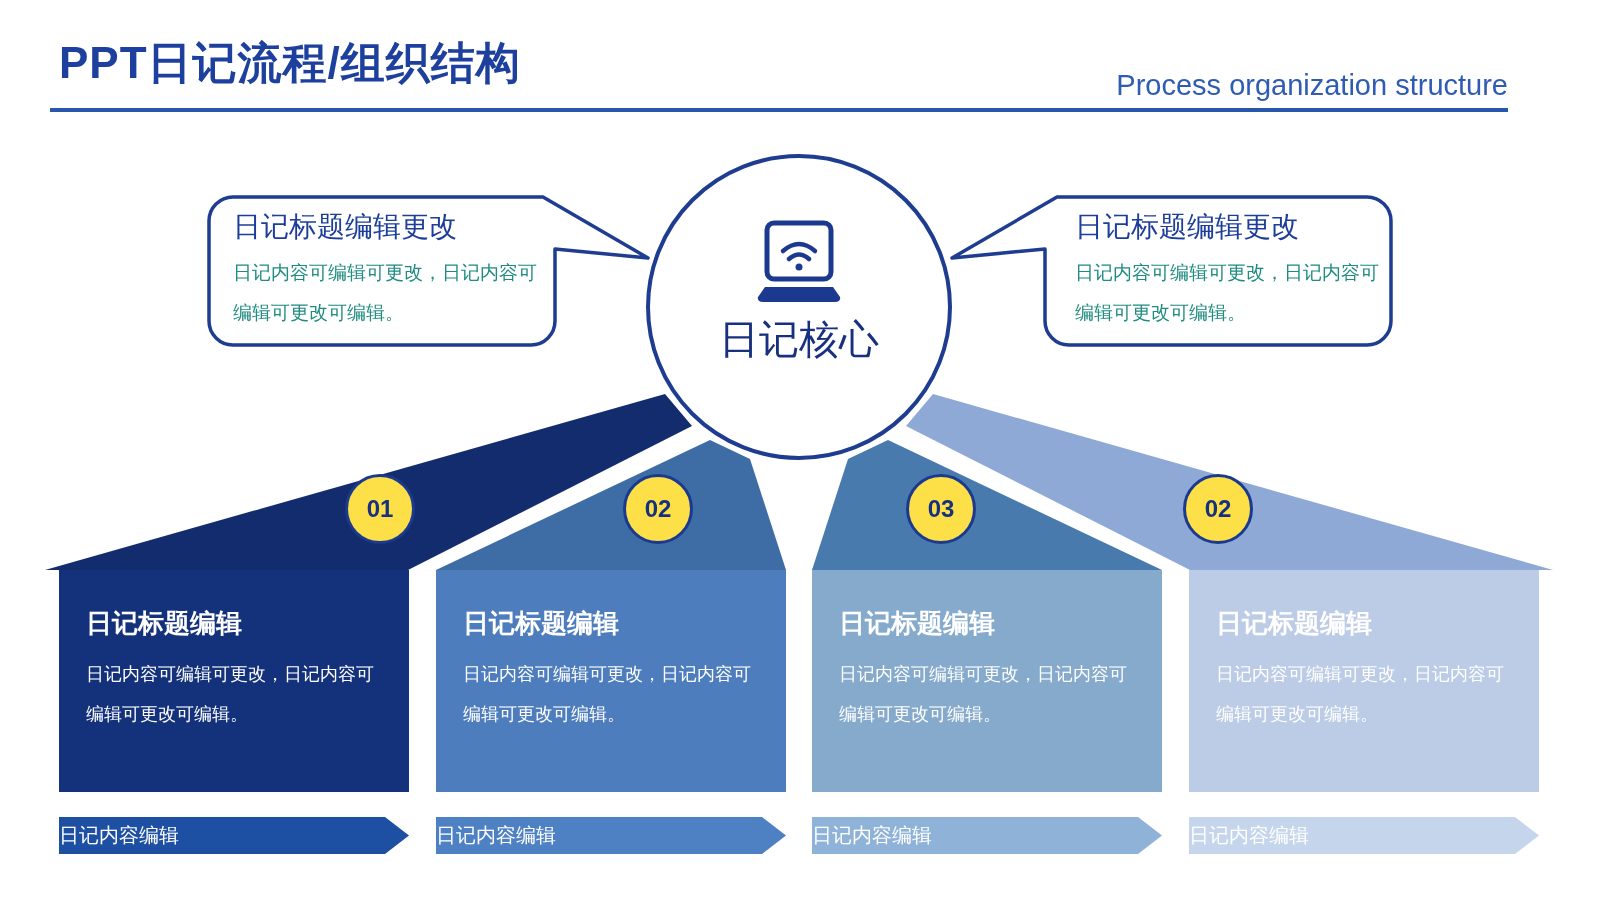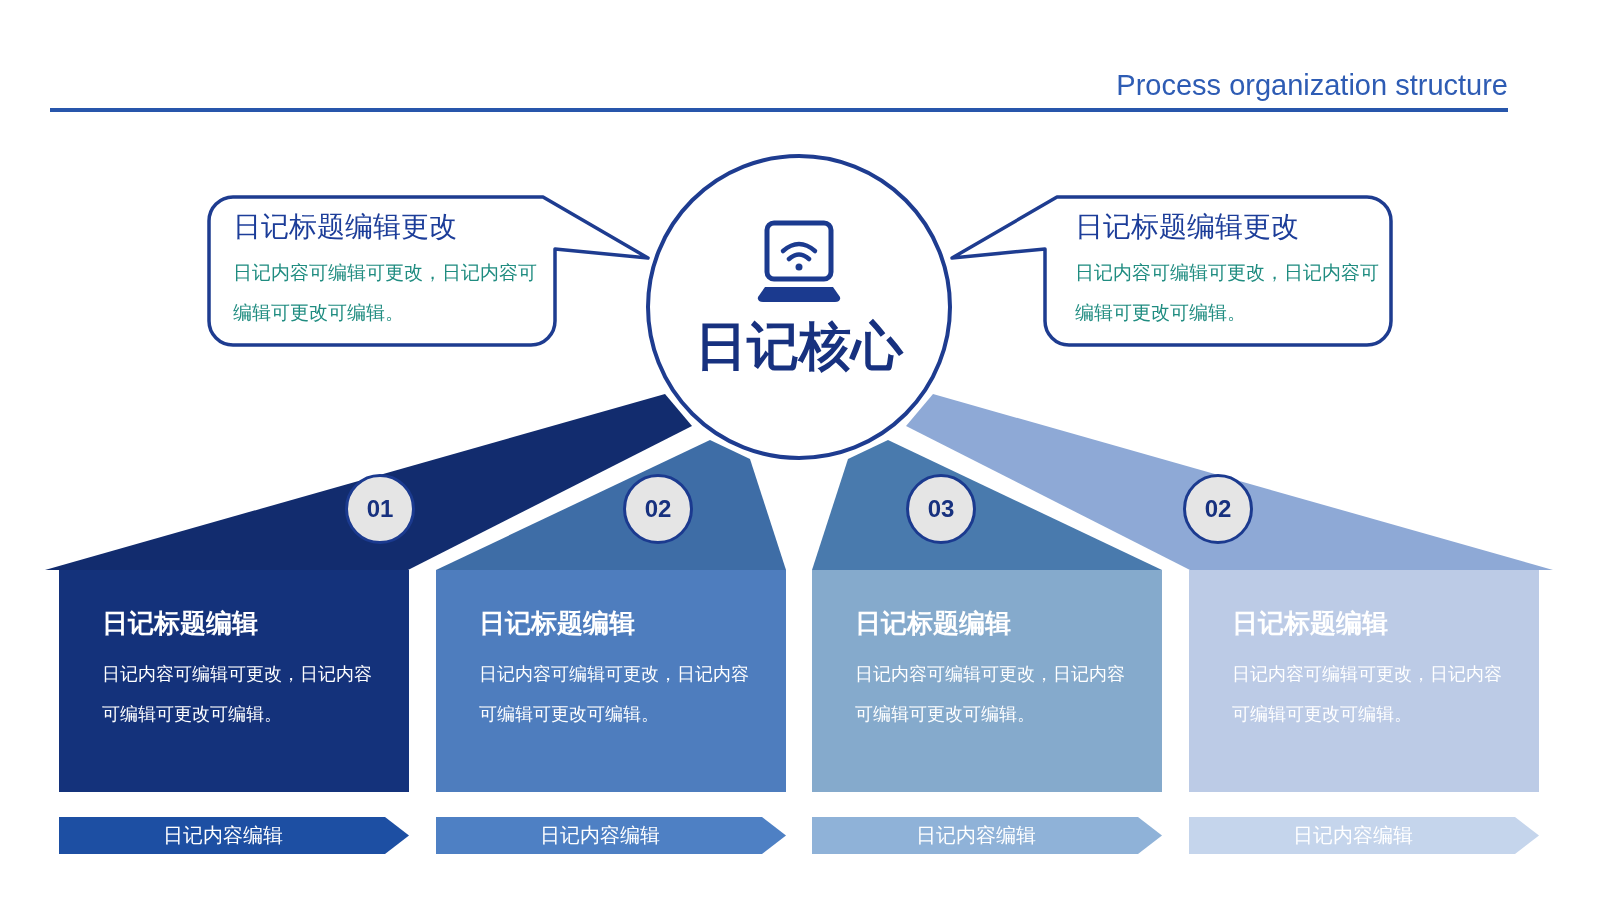--- a/index.html
+++ b/index.html
@@ -25,51 +25,52 @@
   
   .fan{position:absolute;left:0;top:0;}
   
   .core-circle{
     position:absolute;left:646px;top:154px;width:306px;height:306px;
     background:#fff;border:4px solid #1e3c90;border-radius:50%;z-index:5;
   }
   .core-icon{position:absolute;left:50%;top:62px;transform:translateX(-50%);}
   .core-label{
     position:absolute;left:0;top:154px;width:100%;text-align:center;
-    font-size:52px;font-weight:bold;color:#17317f;
+    font-size:40px;font-weight:normal;color:#17317f;
   }
   
   .callout-svg{position:absolute;z-index:4;}
   .callout-text{position:absolute;z-index:6;width:312px;}
   .co-title{font-size:28px;font-weight:normal;color:#1c3d99;line-height:1.1;}
   .co-body{margin-top:10px;font-size:19px;line-height:40px;color:#1f8c80;}
   
   .badge{
     position:absolute;top:474px;width:70px;height:70px;border-radius:50%;
-    background:#e5e5e5;border:3px solid #1b3a8f;z-index:4;
+    background:#fde047;border:3px solid #1b3a8f;z-index:4;
     display:flex;align-items:center;justify-content:center;
     font-size:24px;font-weight:bold;color:#17317f;
   }
   
-  .card{position:absolute;top:570px;width:350px;height:222px;z-index:3;padding-left:16px;}
+  .card{position:absolute;top:570px;width:350px;height:222px;z-index:3;}
   .card-title{padding:40px 27px 0;font-size:26px;font-weight:bold;color:#ffffff;line-height:1;}
   .card-body{padding:18px 27px 0;font-size:18px;line-height:40px;color:#ffffff;}
   
   .banner{
     position:absolute;top:817px;width:350px;height:37px;z-index:3;
     clip-path:polygon(0 0, calc(100% - 24px) 0, 100% 50%, calc(100% - 24px) 100%, 0 100%);
-    display:flex;align-items:center;justify-content:center;
+    display:flex;align-items:center;
     padding-right:22px;font-size:20px;color:#ffffff;
   }
 </style>
 </head>
 <body>
 
 <div class="stage">
 
+  <h1 class="page-title">PPT日记流程/组织结构</h1>
   <div class="page-subtitle">Process organization structure</div>
   <div class="header-rule"></div>
 
   <svg class="fan" width="1600" height="900" viewBox="0 0 1600 900">
     <polygon points="45,570 665,394 692,426 408,570" fill="#122c6e"></polygon>
     <polygon points="436,570 710,440 750,459 786,570" fill="#3e6da6"></polygon>
     <polygon points="812,570 848,459 888,440 1162,570" fill="#497aad"></polygon>
     <polygon points="1190,570 906,426 933,394 1553,570" fill="#8ea9d6"></polygon>
   </svg>
 

